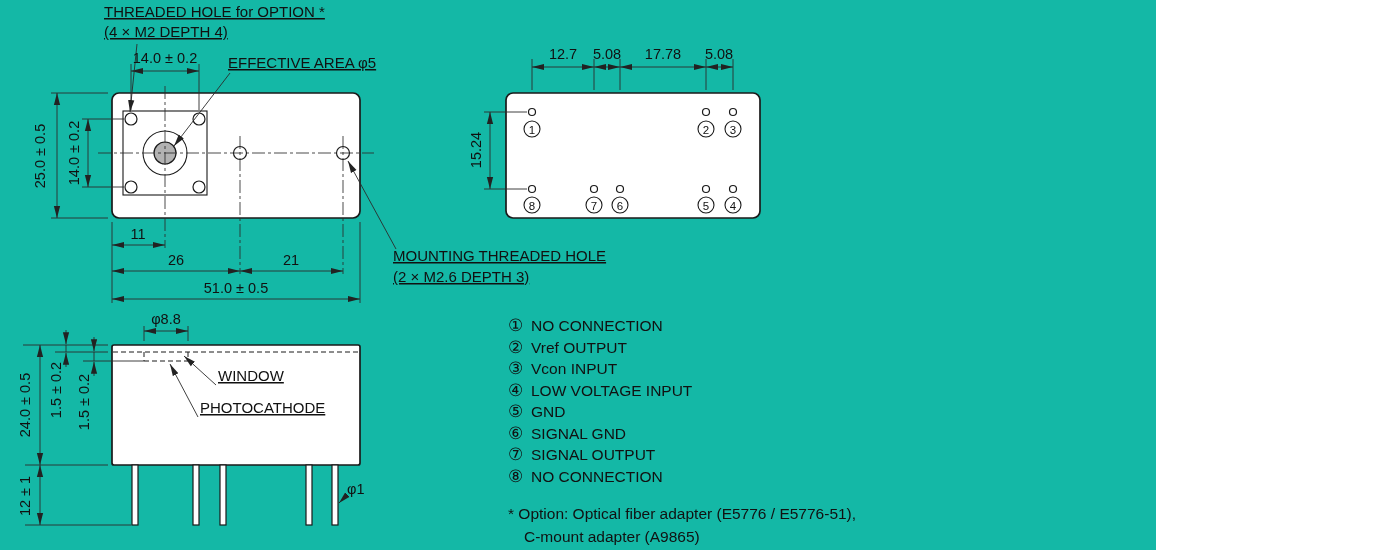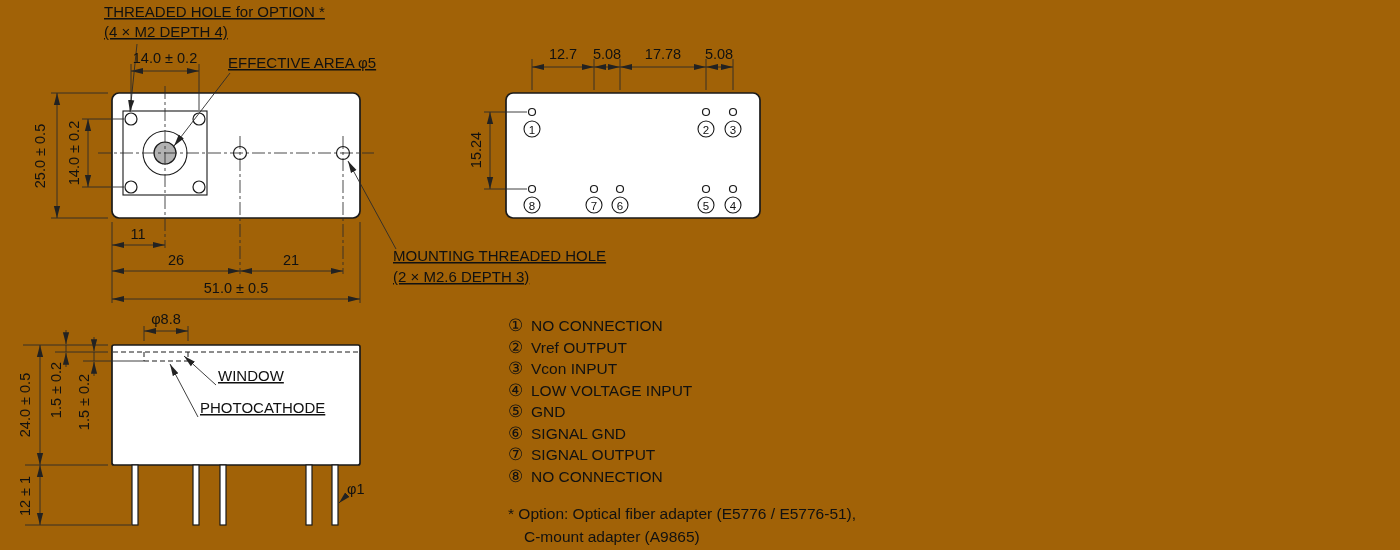--- a/index.html
+++ b/index.html
@@ -1,16 +1,16 @@
 <!DOCTYPE html>
 <html><head>
 <meta charset="utf-8">
 <style>
   html,body{margin:0;padding:0;background:#fff}
-  .canvas{position:relative;width:1400px;height:550px;background:#a16207;overflow:hidden;
+  .canvas{position:relative;width:1156px;height:550px;background:#14b8a6;overflow:hidden;
           font-family:"Liberation Sans",sans-serif}
   svg{display:block}
   text{fill:#111;font-family:"Liberation Sans",sans-serif;font-size:15px}
   .dimt{font-size:14.5px}
   .mid{text-anchor:middle}
   .ul{text-decoration:underline}
   .outline{fill:#fff;stroke:#1a1a1a;stroke-width:1.7}
   .thin{fill:none;stroke:#1a1a1a;stroke-width:1.1}
   .hole{fill:#fff;stroke:#1a1a1a;stroke-width:1.2}
   .pinc{fill:#fff;stroke:#1a1a1a;stroke-width:1.1}

